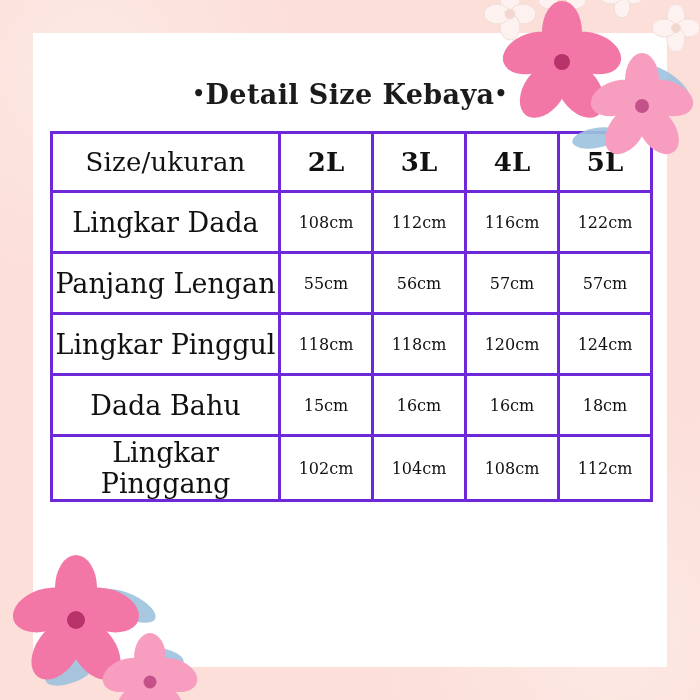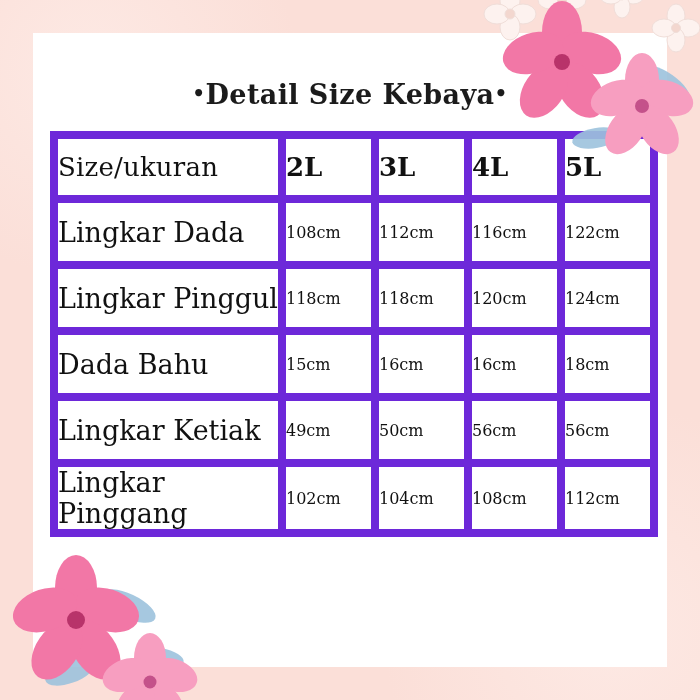--- a/index.html
+++ b/index.html
@@ -104,22 +104,22 @@
     top: 98px;
     width: 600px;
   }
   table.size-table {
     border-collapse: collapse;
     width: 600px;
     table-layout: fixed;
   }
   table.size-table td,
   table.size-table th {
-    border: 8px solid #6d28d9;
-    text-align: left;
+    border: 3px solid #6d28d9;
+    text-align: center;
     vertical-align: middle;
     color: #111111;
     font-family: "DejaVu Serif", serif;
     background: #ffffff;
     padding: 0;
   }
   table.size-table th {
     font-weight: normal;
   }
   
@@ -190,39 +190,39 @@
         </thead>
         <tbody>
           <tr class="data-row">
             <td class="row-label">Lingkar Dada</td>
             <td class="row-val">108cm</td>
             <td class="row-val">112cm</td>
             <td class="row-val">116cm</td>
             <td class="row-val">122cm</td>
           </tr>
           <tr class="data-row">
+            <td class="row-label">Panjang Lengan</td>
+            <td class="row-val">55cm</td>
+            <td class="row-val">56cm</td>
+            <td class="row-val">57cm</td>
+            <td class="row-val">57cm</td>
+          </tr>
+          <tr class="data-row">
             <td class="row-label">Lingkar Pinggul</td>
             <td class="row-val">118cm</td>
             <td class="row-val">118cm</td>
             <td class="row-val">120cm</td>
             <td class="row-val">124cm</td>
           </tr>
           <tr class="data-row">
             <td class="row-label">Dada Bahu</td>
             <td class="row-val">15cm</td>
             <td class="row-val">16cm</td>
             <td class="row-val">16cm</td>
             <td class="row-val">18cm</td>
-          </tr>
-          <tr class="data-row">
-            <td class="row-label">Lingkar Ketiak</td>
-            <td class="row-val">49cm</td>
-            <td class="row-val">50cm</td>
-            <td class="row-val">56cm</td>
-            <td class="row-val">56cm</td>
           </tr>
           <tr class="data-row">
             <td class="row-label">Lingkar Pinggang</td>
             <td class="row-val">102cm</td>
             <td class="row-val">104cm</td>
             <td class="row-val">108cm</td>
             <td class="row-val">112cm</td>
           </tr>
         </tbody>
       </table>

